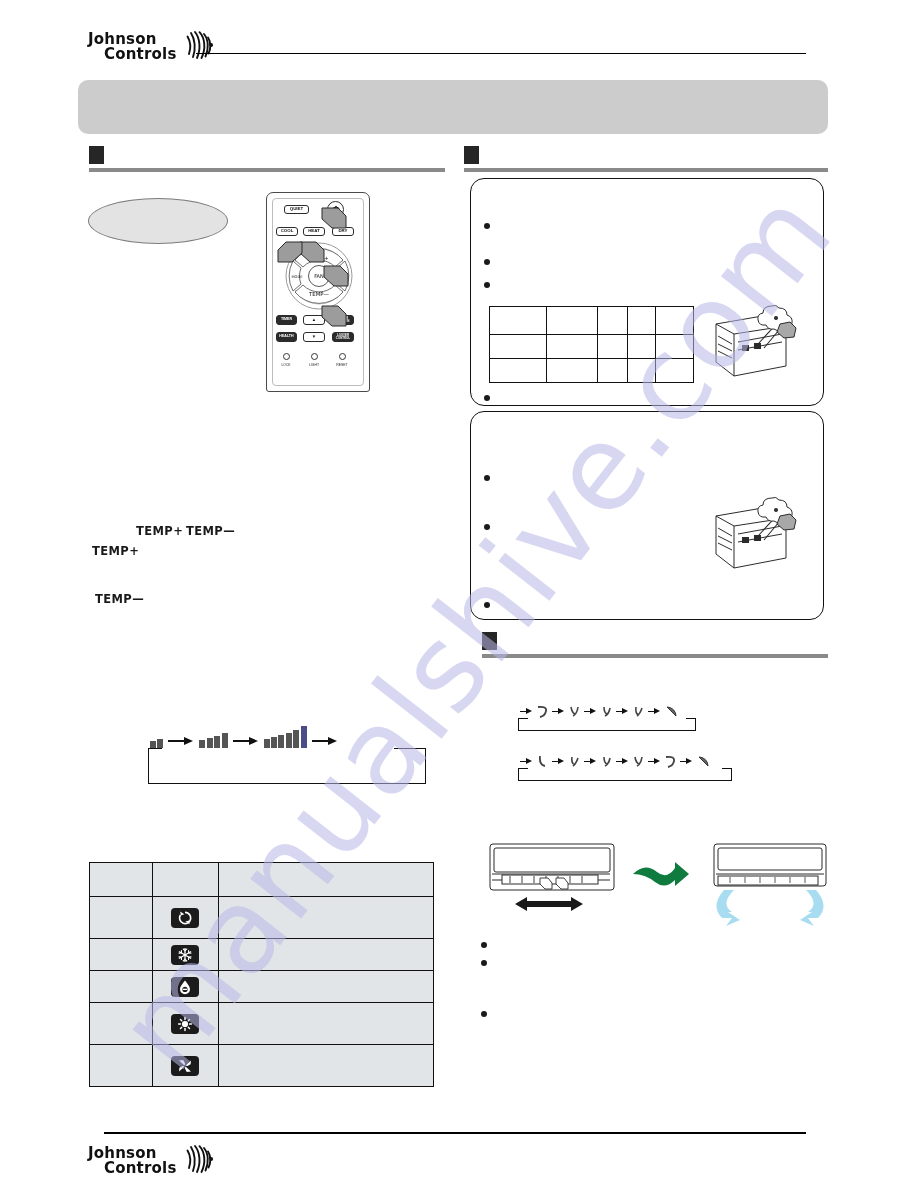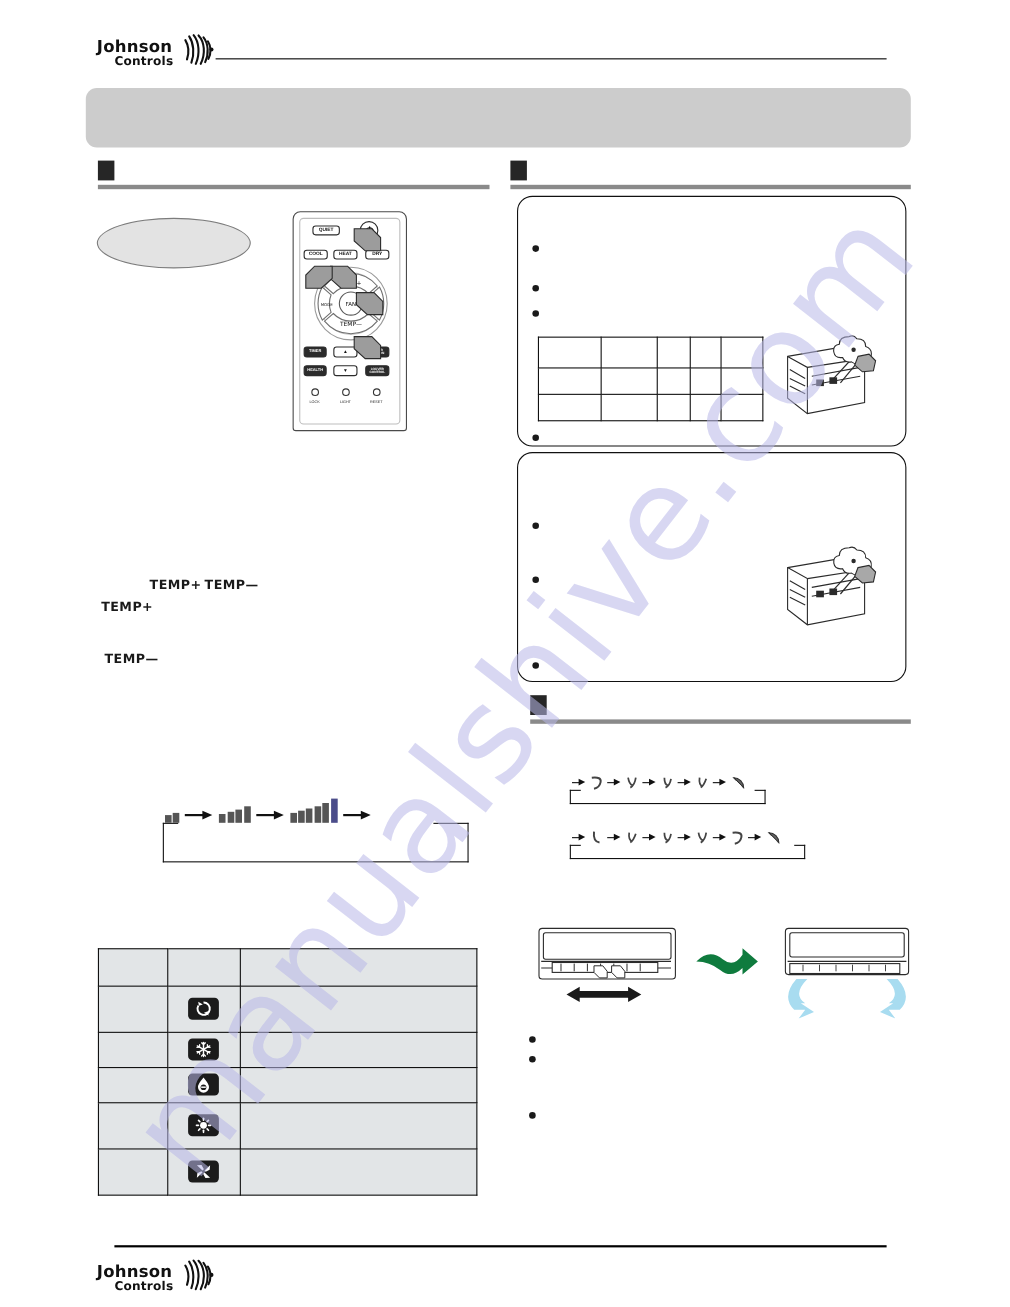--- a/index.html
+++ b/index.html
@@ -36,21 +36,21 @@
 
   
   .logo-wrap { position:absolute; display:flex; align-items:center; }
   .logo-text {
     font-family:"DejaVu Sans", sans-serif;
     font-weight:600;
     line-height:1.0;
     color:#111;
   }
   .logo-l1 { font-size:15px; letter-spacing:.2px; }
-  .logo-l2 { font-size:11px; letter-spacing:.2px; padding-left:16px; }
+  .logo-l2 { font-size:15px; letter-spacing:.2px; padding-left:16px; }
   .logo-mark { margin-left:4px; }
 
   .head-rule {
     position:absolute;
     left:196px; top:53px; width:610px; height:1px;
     background:#000;
   }
 
   .title-banner {
     position:absolute;

